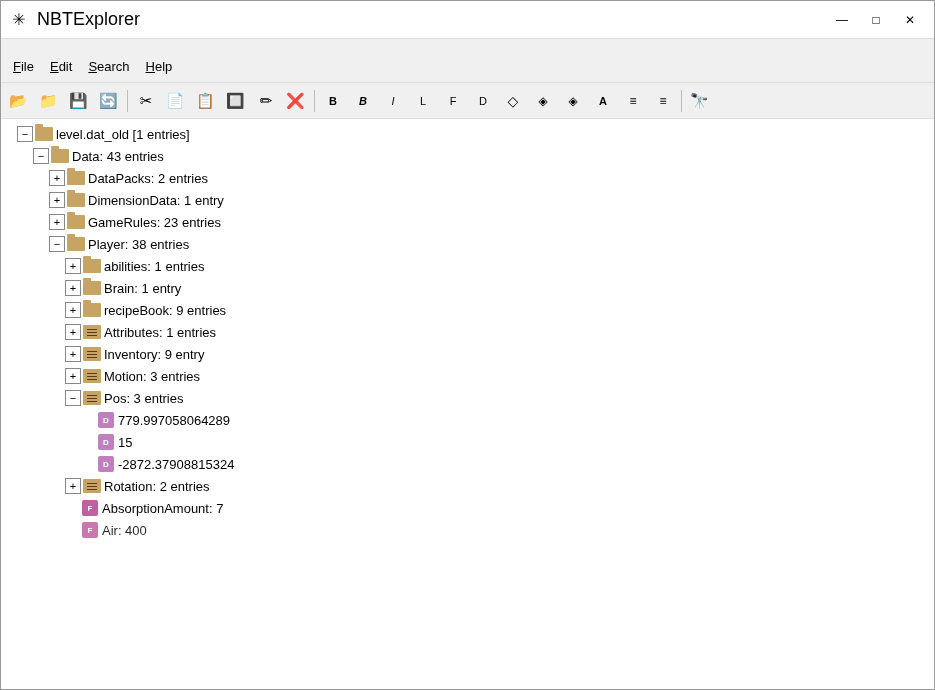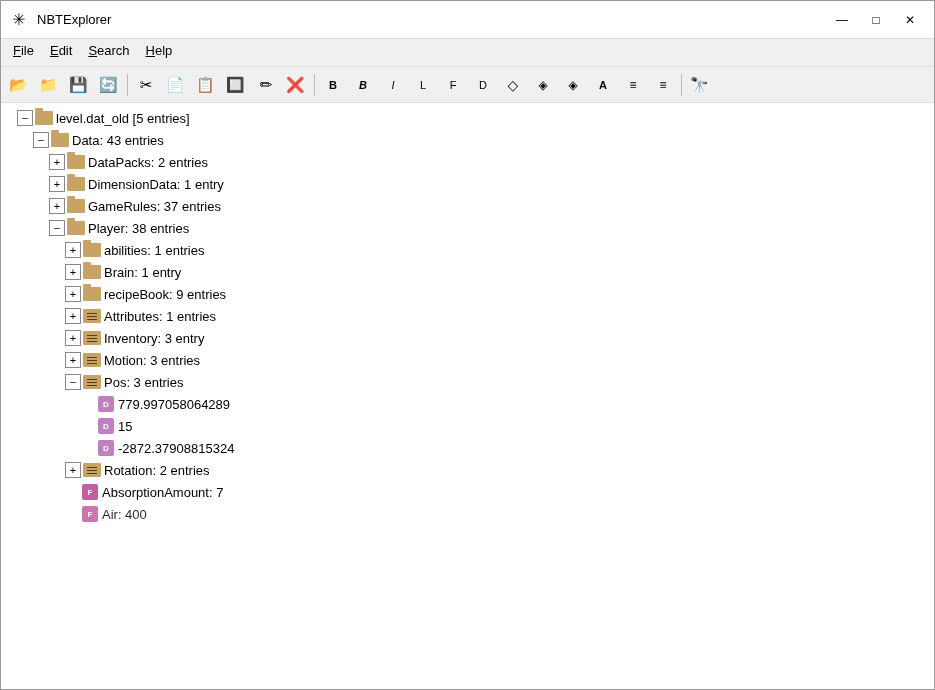--- a/index.html
+++ b/index.html
@@ -39,21 +39,21 @@
     }
     .title-icon {
       width: 20px;
       height: 20px;
       display: flex;
       align-items: center;
       justify-content: center;
       font-size: 16px;
     }
     .title-text {
-      font-size: 13px;
+      font-size: 18px;
       font-weight: normal;
     }
     .title-bar-right {
       display: flex;
       gap: 2px;
     }
     .window-btn {
       width: 32px;
       height: 24px;
       border: none;
@@ -66,20 +66,21 @@
     }
 
     
     .menu-bar {
       background: #f0f0f0;
       display: flex;
       padding: 2px 4px;
       border-bottom: 1px solid #ddd;
       height: 28px;
       flex-shrink: 0;
+      margin-top: 16px;
     }
     .menu-item {
       padding: 2px 8px;
       cursor: pointer;
       font-size: 13px;
     }
     .menu-item .underline { text-decoration: underline; }
 
     
     .toolbar {
@@ -235,21 +236,21 @@
     <div class="tree-panel">
 
       <div class="tree-node">
         <span class="indent"></span>
         <span class="expand-btn">−</span>
         <span class="tree-icon">
           <span style="width:18px;height:14px;background:#c8a464;border-radius:1px;display:inline-block;position:relative;">
             <span style="position:absolute;top:-3px;left:0;width:8px;height:3px;background:#c8a464;border-radius:1px 1px 0 0;display:block;"></span>
           </span>
         </span>
-        <span class="node-label">level.dat_old [5 entries]</span>
+        <span class="node-label">level.dat_old [1 entries]</span>
       </div>
 
       <div class="tree-node">
         <span class="indent"></span>
         <span class="indent"></span>
         <span class="expand-btn">−</span>
         <span class="tree-icon">
           <span style="width:18px;height:14px;background:#c8a464;border-radius:1px;display:inline-block;position:relative;">
             <span style="position:absolute;top:-3px;left:0;width:8px;height:3px;background:#c8a464;border-radius:1px 1px 0 0;display:block;"></span>
           </span>
@@ -287,21 +288,21 @@
       <div class="tree-node">
         <span class="indent"></span>
         <span class="indent"></span>
         <span class="indent"></span>
         <span class="expand-btn">+</span>
         <span class="tree-icon">
           <span style="width:18px;height:14px;background:#c8a464;border-radius:1px;display:inline-block;position:relative;">
             <span style="position:absolute;top:-3px;left:0;width:8px;height:3px;background:#c8a464;border-radius:1px 1px 0 0;display:block;"></span>
           </span>
         </span>
-        <span class="node-label">GameRules: 37 entries</span>
+        <span class="node-label">GameRules: 23 entries</span>
       </div>
 
       <div class="tree-node">
         <span class="indent"></span>
         <span class="indent"></span>
         <span class="indent"></span>
         <span class="expand-btn">−</span>
         <span class="tree-icon">
           <span style="width:18px;height:14px;background:#c8a464;border-radius:1px;display:inline-block;position:relative;">
             <span style="position:absolute;top:-3px;left:0;width:8px;height:3px;background:#c8a464;border-radius:1px 1px 0 0;display:block;"></span>
@@ -375,21 +376,21 @@
         <span class="indent"></span>
         <span class="indent"></span>
         <span class="expand-btn">+</span>
         <span class="tree-icon">
           <span style="width:18px;height:14px;background:#c8a464;border-radius:1px;display:inline-flex;align-items:center;justify-content:center;flex-direction:column;gap:2px;">
             <span style="width:10px;height:1px;background:#5c3a1e;display:block;"></span>
             <span style="width:10px;height:1px;background:#5c3a1e;display:block;"></span>
             <span style="width:10px;height:1px;background:#5c3a1e;display:block;"></span>
           </span>
         </span>
-        <span class="node-label">Inventory: 3 entry</span>
+        <span class="node-label">Inventory: 9 entry</span>
       </div>
 
       <div class="tree-node">
         <span class="indent"></span>
         <span class="indent"></span>
         <span class="indent"></span>
         <span class="indent"></span>
         <span class="expand-btn">+</span>
         <span class="tree-icon">
           <span style="width:18px;height:14px;background:#c8a464;border-radius:1px;display:inline-flex;align-items:center;justify-content:center;flex-direction:column;gap:2px;">

